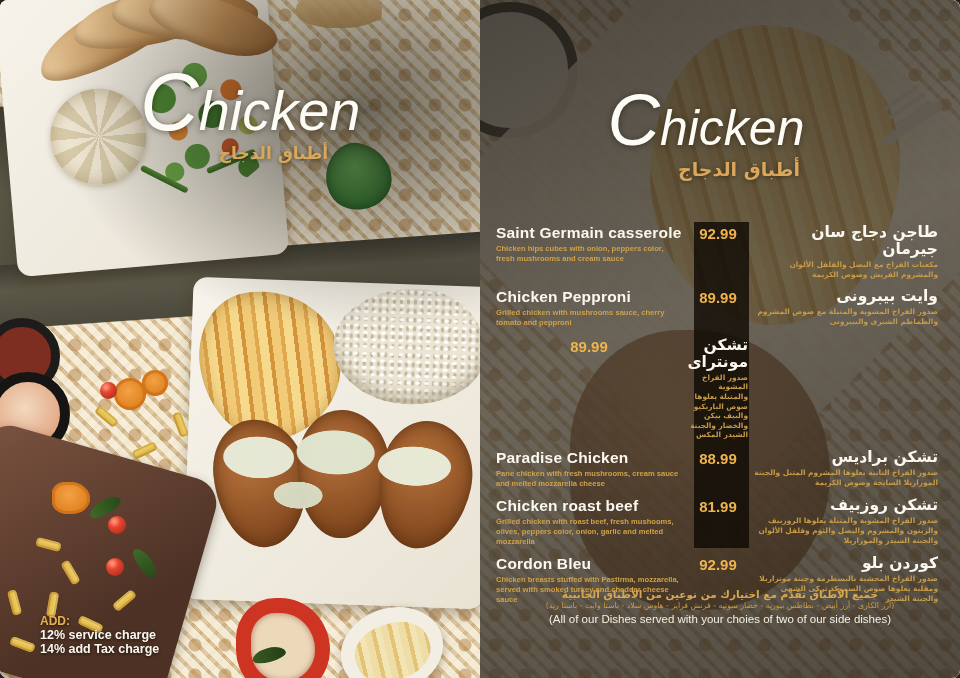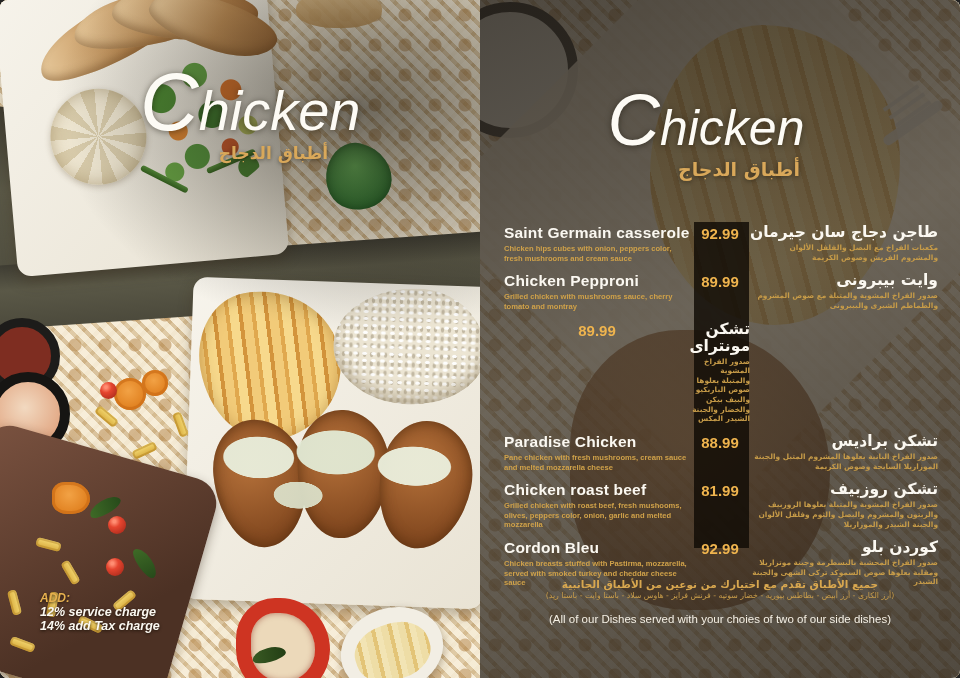--- a/index.html
+++ b/index.html
@@ -108,22 +108,22 @@
   .arabic-sub{font-family:"DejaVu Sans",sans-serif;color:#d9a85a;font-weight:bold;
      text-shadow:0 1px 4px rgba(20,15,5,.5);}
   .left .title-block{left:140px;top:64px;width:220px;}
   .left .script{font-size:56px;text-align:center;}
   .left .arabic-sub{font-size:17px;text-align:right;padding-right:32px;margin-top:2px;}
   .right .title-block{left:106px;top:86px;width:240px;z-index:5;}
   .right .script{font-size:50px;text-align:center;}
   .right .arabic-sub{font-size:19px;text-align:right;padding-right:26px;margin-top:3px;}
 
   
-  .add-note{position:absolute;left:40px;top:592px;z-index:6;font-weight:bold;
-     text-shadow:0 1px 3px rgba(20,12,4,.8);line-height:1.12;font-style:italic;}
+  .add-note{position:absolute;left:40px;top:615px;z-index:6;font-weight:bold;
+     text-shadow:0 1px 3px rgba(20,12,4,.8);line-height:1.12;}
   .add-label{color:#e7b14f;font-size:12px;}
   .add-line{color:#fbf8f1;font-size:12.5px;}
 
   
   .photo-hint{position:absolute;}
   .hint-bowl{left:-38px;top:2px;width:116px;height:116px;border-radius:50%;
      background:#e9e6da;border:10px solid #2d2c28;}
   .hint-plate{left:40px;top:-10px;width:420px;height:430px;transform:rotate(45deg);
      background:#efe5d0;opacity:.9;border-radius:18px;}
   .hint-fries{left:170px;top:25px;width:250px;height:300px;border-radius:45% 55% 50% 50%/50% 45% 55% 50%;
@@ -131,33 +131,33 @@
      opacity:.95;}
   .hint-cutlet{left:90px;top:330px;width:260px;height:280px;border-radius:45% 55% 52% 48%;
      background:radial-gradient(circle at 45% 40%,#b07036,#7c4a22 80%);opacity:.8;}
   .fork-part{position:absolute;background:#d9d4c8;opacity:.9;}
   .overlay{position:absolute;inset:0;z-index:2;
      background:linear-gradient(155deg,rgba(36,31,25,.80),rgba(56,50,42,.72) 45%,rgba(40,34,27,.80));}
   .price-strip{position:absolute;z-index:3;left:214px;top:222px;width:55px;height:326px;
      background:rgba(16,11,5,.82);}
   .menu-content{position:absolute;inset:0;z-index:4;}
   .menu-list{position:absolute;left:0;top:224px;width:480px;}
-  .menu-row{display:grid;grid-template-columns:186px 60px 1fr;
-     margin:0 22px 9px 24px;align-items:start;}
+  .menu-row{display:grid;grid-template-columns:186px 60px 1fr;column-gap:6px;
+     margin:0 22px 9px 16px;align-items:start;}
   .item-name{color:#fbf8f1;font-weight:bold;font-size:15.5px;line-height:1.15;letter-spacing:.2px;}
   .item-desc{color:#cfa149;font-size:7.6px;font-weight:bold;line-height:1.28;margin-top:2px;}
   .price-cell{color:#efb44e;font-weight:bold;font-size:15px;text-align:center;padding-top:1px;}
   .ar-cell{font-family:"DejaVu Sans",sans-serif;}
   .item-name-ar{color:#fbf8f1;font-weight:bold;font-size:15.5px;line-height:1.1;}
   .item-desc-ar{color:#c69b48;font-size:7.4px;font-weight:bold;line-height:1.3;margin-top:2px;}
 
   .menu-footer{position:absolute;left:0;bottom:52px;width:480px;text-align:center;line-height:1.25;}
   .footer-ar1{color:#d8a74f;font-family:"DejaVu Sans",sans-serif;font-weight:bold;font-size:10.5px;}
   .footer-ar2{color:#c99d4a;font-family:"DejaVu Sans",sans-serif;font-size:7.8px;}
-  .footer-en{color:#f4efe4;font-size:11.5px;margin-top:11px;}
+  .footer-en{color:#f4efe4;font-size:11.5px;margin-top:1px;}
 </style>
 </head>
 <body>
 
 <div class="spread">
 
   <section class="page left">
     <div class="lattice"></div>
 
     <div class="cloth patch"></div>
@@ -259,21 +259,21 @@
           <div class="price-cell">92.99</div>
           <div class="ar-cell" dir="rtl">
             <div class="item-name-ar">طاجن دجاج سان جيرمان</div>
             <div class="item-desc-ar">مكعبات الفراخ مع البصل والفلفل الألوان والمشروم الفريش وصوص الكريمة</div>
           </div>
         </div>
 
         <div class="menu-row">
           <div class="en-cell">
             <div class="item-name">Chicken Pepproni</div>
-            <div class="item-desc">Grilled chicken with mushrooms sauce, cherry tomato and montray</div>
+            <div class="item-desc">Grilled chicken with mushrooms sauce, cherry tomato and pepproni</div>
           </div>
           <div class="price-cell">89.99</div>
           <div class="ar-cell" dir="rtl">
             <div class="item-name-ar">وايت بيبرونى</div>
             <div class="item-desc-ar">صدور الفراخ المشوية والمتبلة مع صوص المشروم والطماطم الشيرى والبيبرونى</div>
           </div>
         </div>
 
         <div class="menu-row">
           <div class="price-cell">89.99</div>

